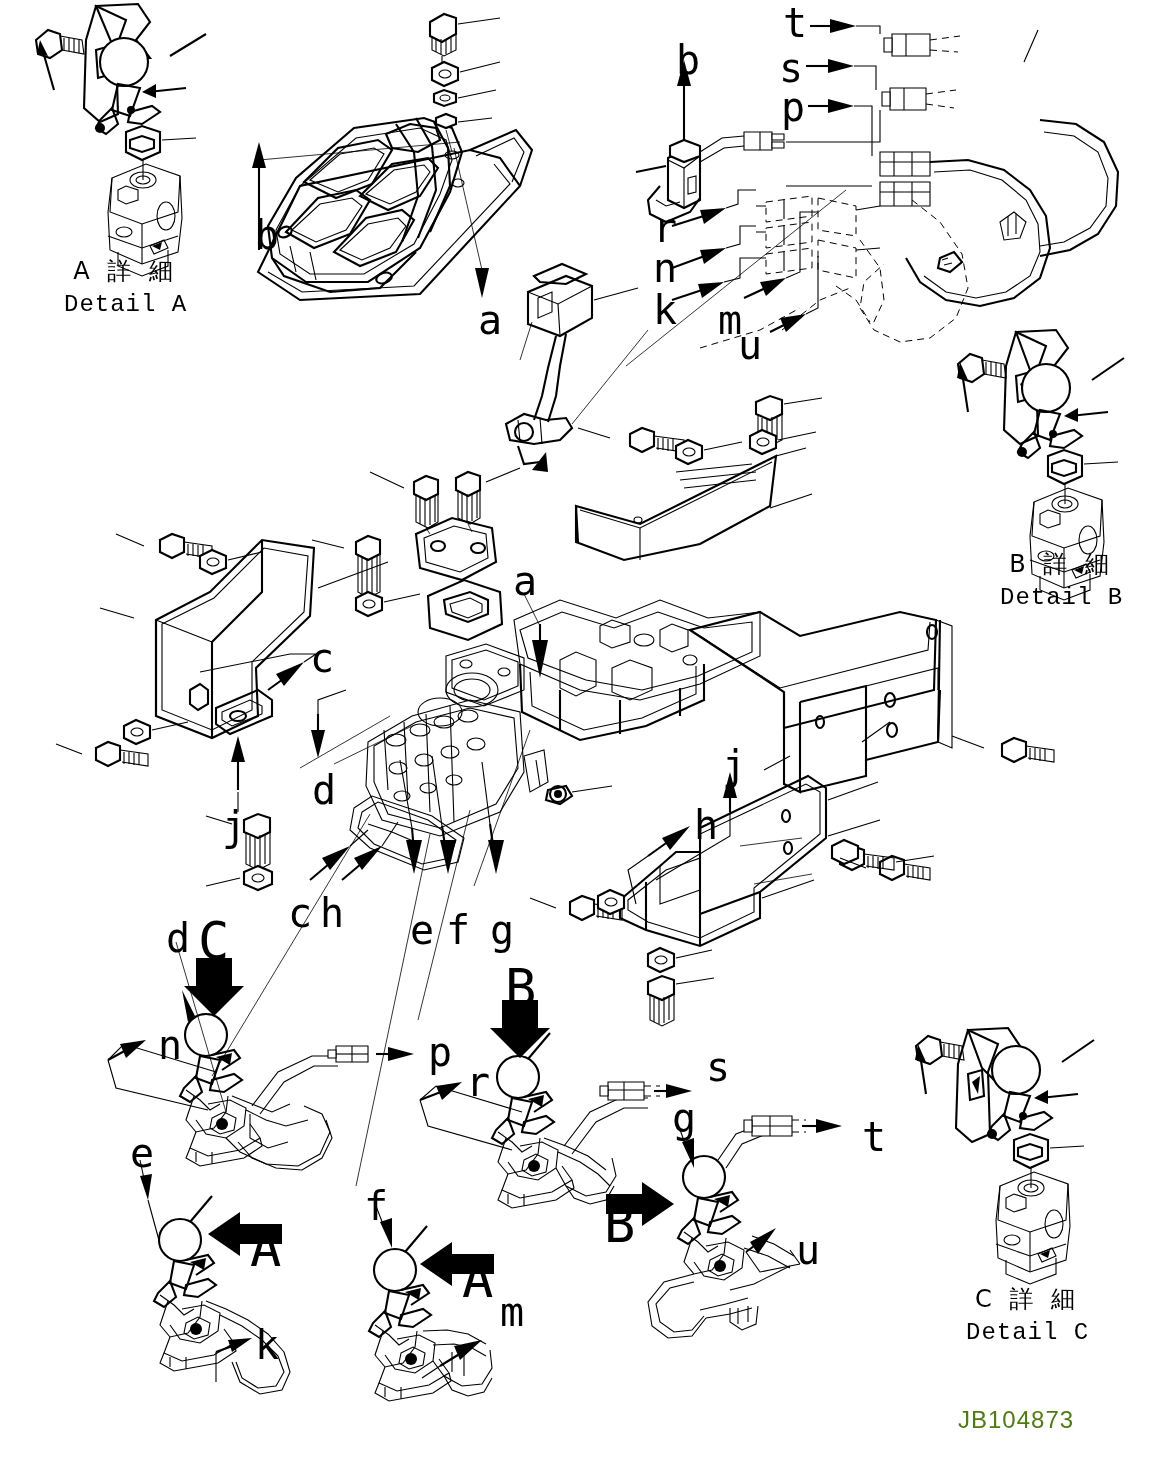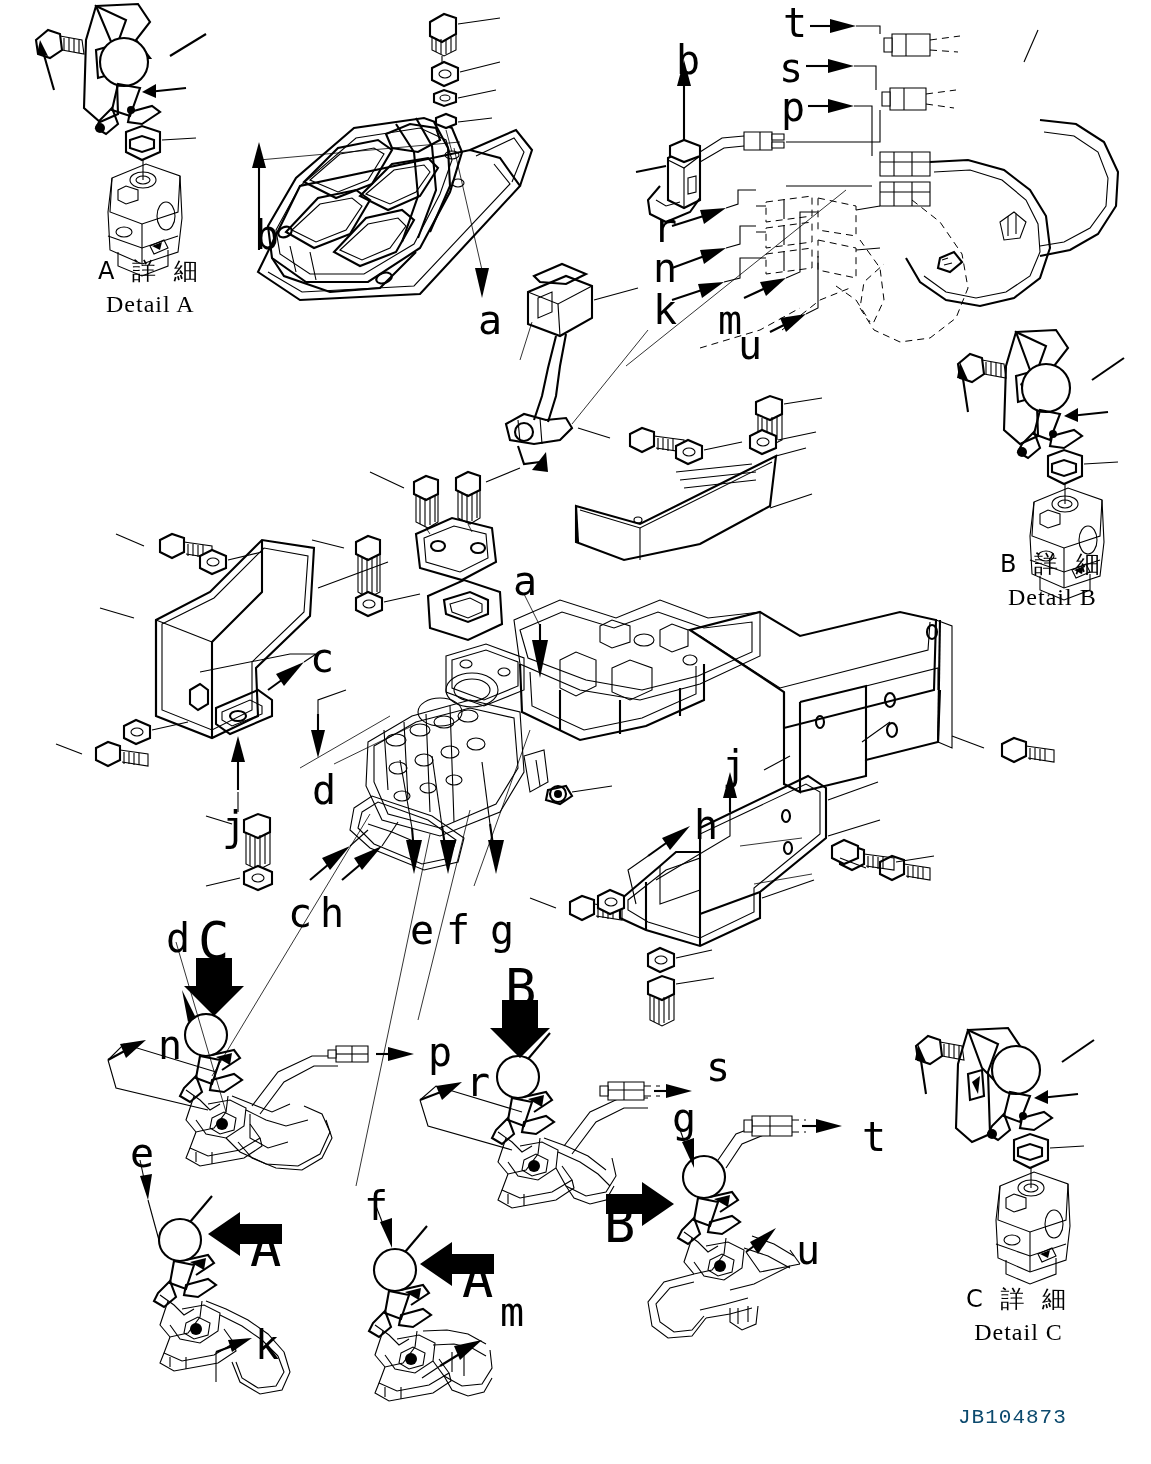--- a/index.html
+++ b/index.html
@@ -6,22 +6,22 @@
   html,body{margin:0;padding:0;background:#fff;}
   body{font-family:"DejaVu Sans Mono","Liberation Mono",monospace;}
   #sheet{position:relative;width:1151px;height:1464px;background:#fff;overflow:hidden;}
   #sheet svg.layer{position:absolute;left:0;top:0;width:1151px;height:1464px;}
   .cal{position:absolute;font-family:"DejaVu Sans Mono","Liberation Mono",monospace;
        color:#000;line-height:1;white-space:pre;}
   .cal-letter{font-size:40px;font-weight:400;}
   .cal-big{font-size:52px;font-weight:400;}
   .detail-label{position:absolute;color:#000;white-space:pre;text-align:center;}
   .detail-label .jp{font-family:"DejaVu Sans","Liberation Sans",sans-serif;font-size:24px;letter-spacing:5px;display:block;}
-  .detail-label .en{font-family:Liberation Serif, serif;font-size:24px;letter-spacing:1px;display:block;margin-top:4px;}
-  .dwgno{position:absolute;font-family:Liberation Mono, monospace;font-size:21px;letter-spacing:1px;color:#0c4a6e;}
+  .detail-label .en{font-family:Liberation Mono, monospace;font-size:24px;letter-spacing:1px;display:block;margin-top:4px;}
+  .dwgno{position:absolute;font-family:Liberation Sans, sans-serif;font-size:24px;letter-spacing:1px;color:#4d7c0f;}
   svg .ln{fill:none;stroke:#000;stroke-width:1.1;}
   svg .ln2{fill:none;stroke:#000;stroke-width:2.1;}
   svg .lnthin{fill:none;stroke:#000;stroke-width:0.8;}
   svg .fillk{fill:#000;stroke:none;}
   svg .wht{fill:#fff;stroke:#000;stroke-width:1.1;}
   svg .wht2{fill:#fff;stroke:#000;stroke-width:2.1;}
   svg .dash{fill:none;stroke:#000;stroke-width:1;stroke-dasharray:7 5;}
 </style>
 </head>
 <body>
@@ -784,20 +784,20 @@
       <div class="cal cal-letter" style="left: 500px; top: 1292px;">m</div>
       <div class="cal cal-big" style="left: 505px; top: 962px;">B</div>
       <div class="cal cal-letter" style="left: 466px; top: 1062px;">r</div>
       <div class="cal cal-letter" style="left: 706px; top: 1047px;">s</div>
       <div class="cal cal-letter" style="left: 672px; top: 1098px;">g</div>
       <div class="cal cal-big" style="left: 604px; top: 1198px;">B</div>
       <div class="cal cal-letter" style="left: 862px; top: 1117px;">t</div>
       <div class="cal cal-letter" style="left: 796px; top: 1230px;">u</div>
     </div>
   <div id="detail-layer">
-      <div class="detail-label" style="left: 98px; top: 255px;"><span class="jp">A 詳 細</span><span class="en">Detail A</span></div>
+      <div class="detail-label" style="left: 64px; top: 255px;"><span class="jp">A 詳 細</span><span class="en">Detail A</span></div>
       <div class="detail-label" style="left: 1000px; top: 548px;"><span class="jp">B 詳 細</span><span class="en">Detail B</span></div>
       <div class="detail-label" style="left: 966px; top: 1283px;"><span class="jp">C 詳 細</span><span class="en">Detail C</span></div>
     </div>
 
   <div class="dwgno" style="left:958px;top:1406px;">JB104873</div>
 
 </div>
 
 </body></html>

